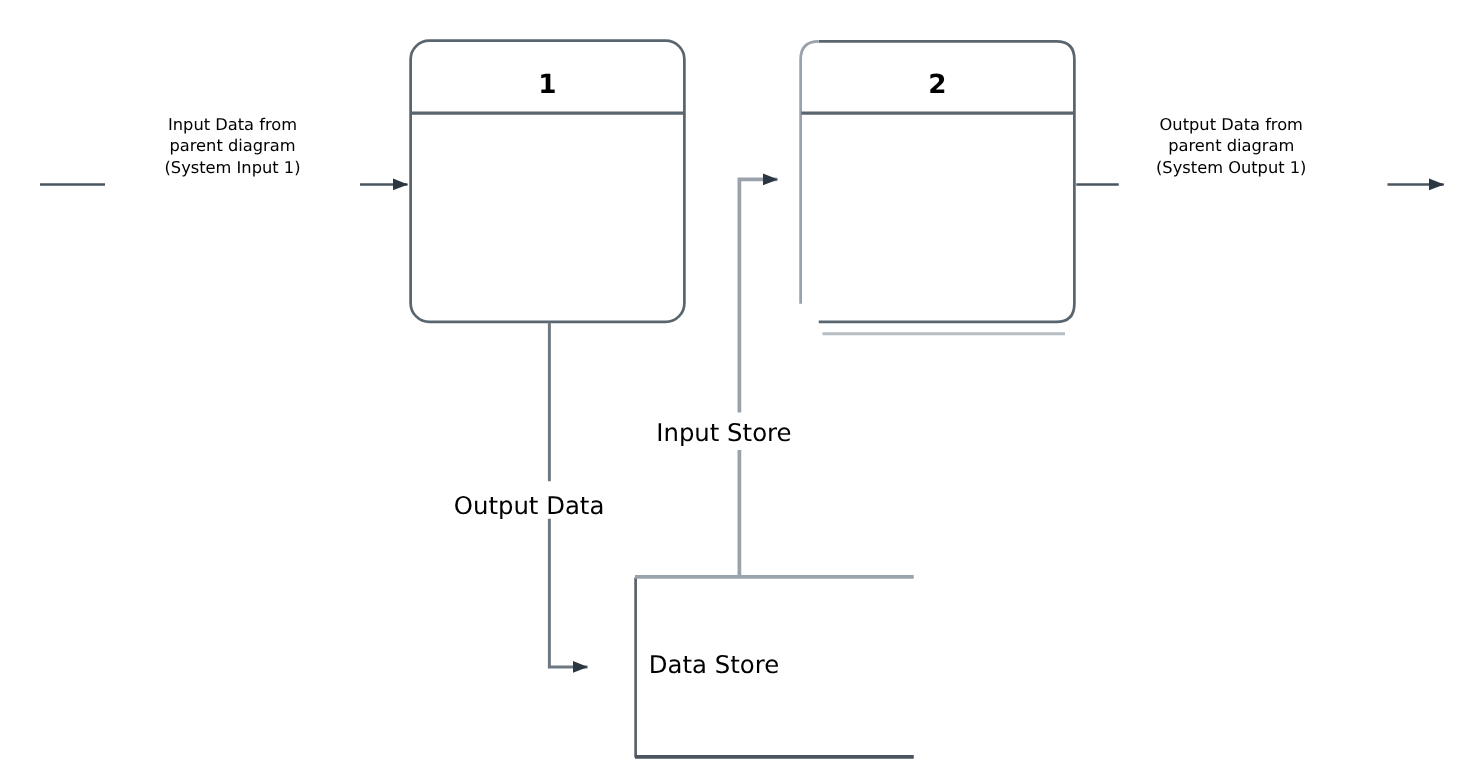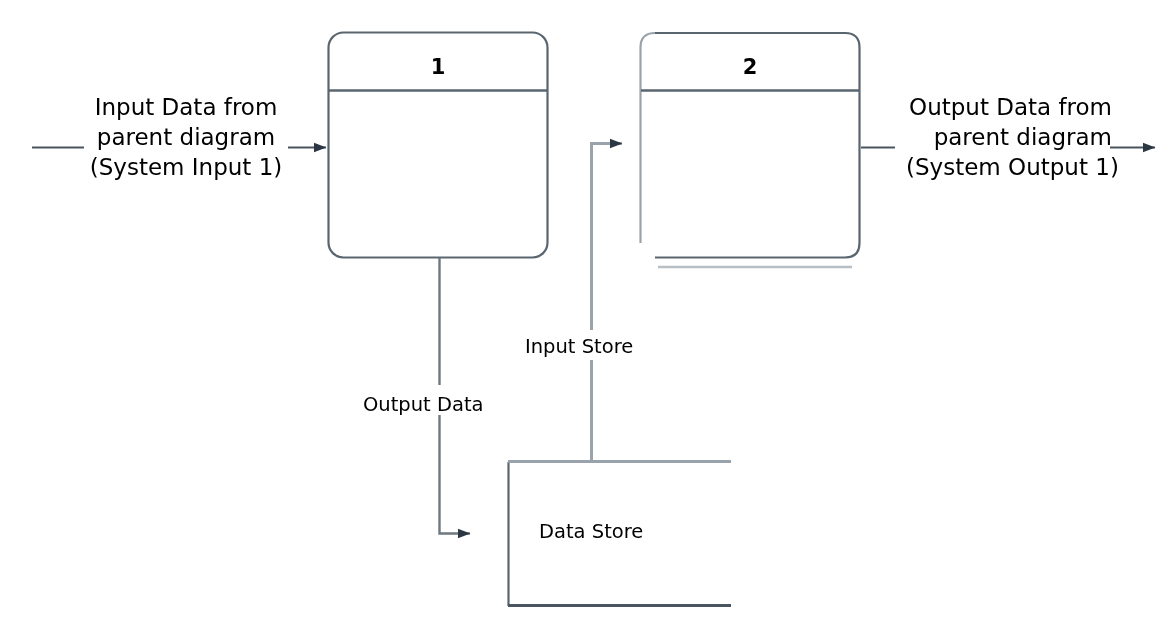--- a/index.html
+++ b/index.html
@@ -24,25 +24,25 @@
   }
   .lbl {
     position: absolute;
     color: #000000;
     font-family: "DejaVu Sans", "Liberation Sans", sans-serif;
     white-space: pre;
     line-height: 1.30;
   }
   
   .flow-note {
-    font-size: 23px;
+    font-size: 13px;
     text-align: center;
   }
   #input-flow-label  { left: 88px;  top: 93px;  width: 196px; }
-  #output-flow-label { left: 906px; top: 93px;  width: 206px; text-align: right; }
+  #output-flow-label { left: 882px; top: 93px;  width: 206px; }
 
   
   .proc-num {
     font-size: 21px;
     font-weight: bold;
     text-align: center;
   }
   #process-1-number { left: 328px; top: 54px; width: 220px; }
   #process-2-number { left: 640px; top: 54px; width: 220px; }
 
@@ -57,21 +57,20 @@
   
   .flow-inline { font-size: 19.5px; }
   #output-data-label { left: 363px; top: 392px; }
   #input-data-label  { left: 525px; top: 334px; }
 
   
   #data-store-label {
     left: 519px;
     top: 519px;
     font-size: 19.5px;
-    margin-left: 20px;
   }
 </style>
 </head>
 <body>
 
 <div id="canvas">
 
   <svg id="diagram-svg" viewBox="0 0 1173 621" xmlns="http://www.w3.org/2000/svg">
     <defs>
       <marker id="arrow-dark" markerWidth="13" markerHeight="13" refX="12" refY="5.2" orient="auto" markerUnits="userSpaceOnUse">

